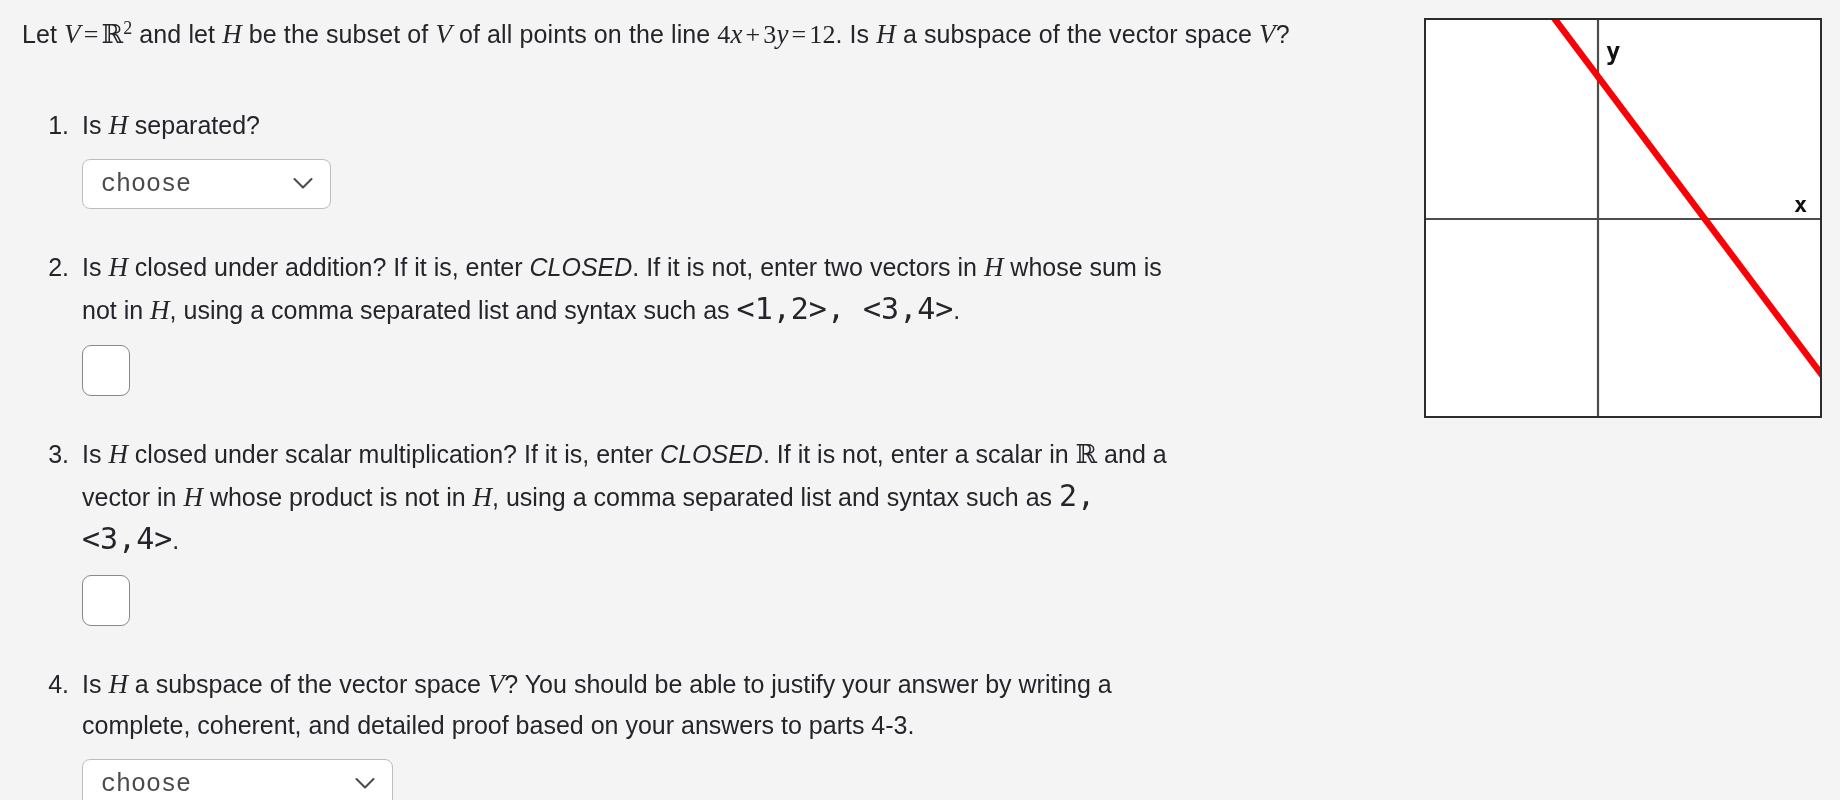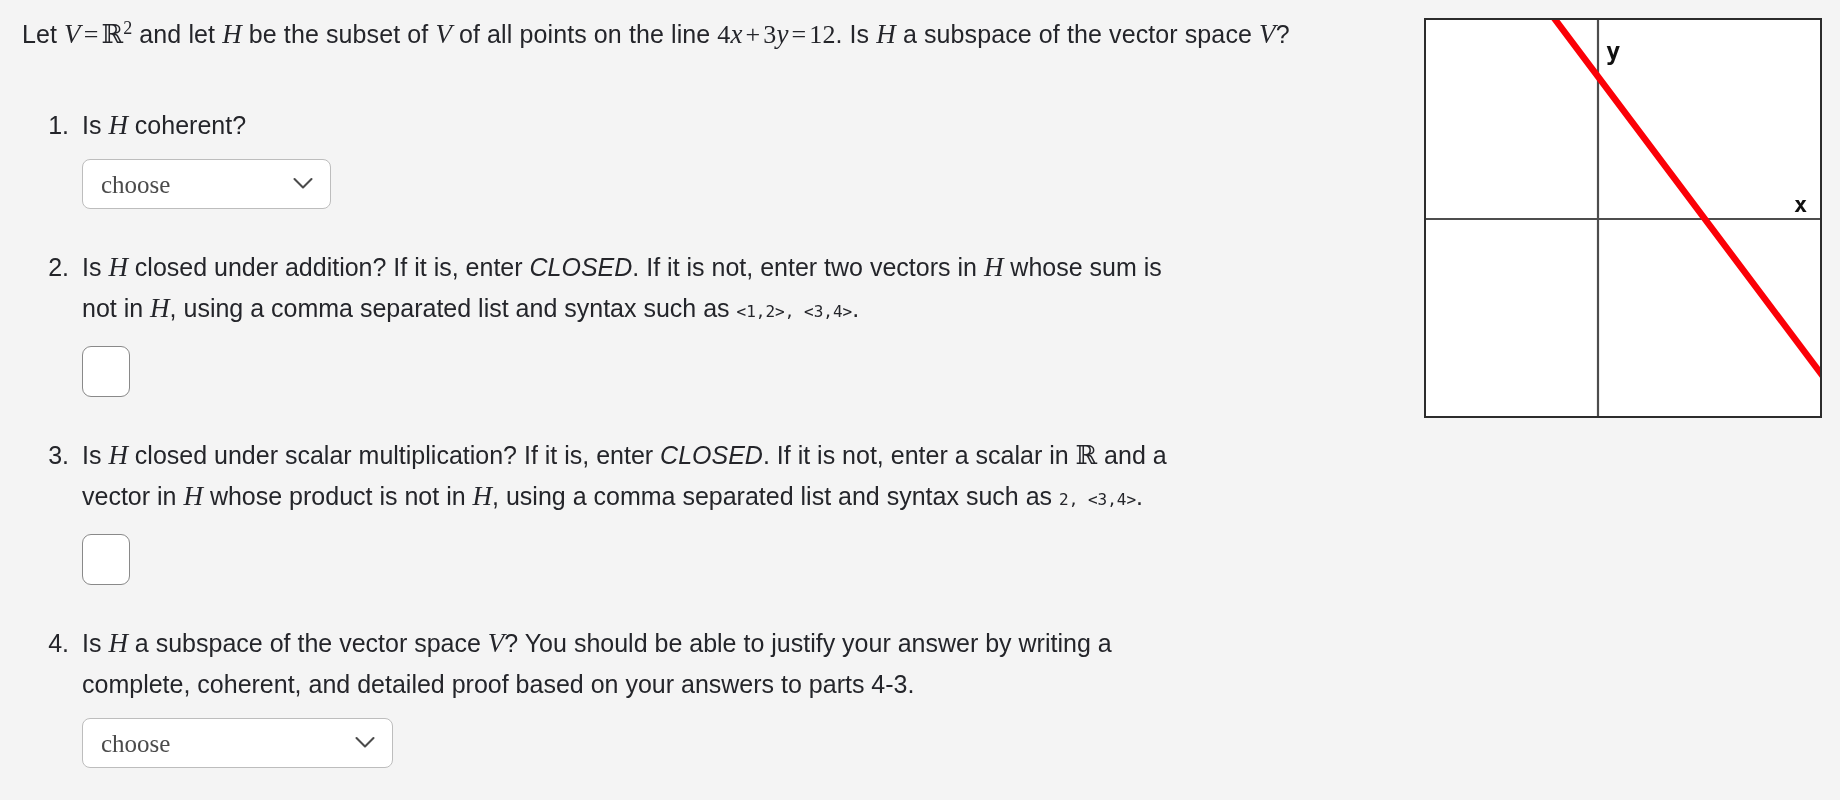--- a/index.html
+++ b/index.html
@@ -53,21 +53,21 @@
     font-family: "Liberation Serif", serif;
     font-size: 26px;
     padding: 0 3px;
   }
   .num {
     font-family: "Liberation Serif", serif;
     font-size: 26px;
   }
   .code {
     font-family: "DejaVu Sans Mono", monospace;
-    font-size: 16px;
+    font-size: 30px;
     letter-spacing: 0px;
   }
   .ital {
     font-style: italic;
     text-align: right;
   }
 
   ol.qlist {
     list-style: decimal;
     margin: 0;
@@ -90,21 +90,21 @@
     position: relative;
     display: inline-block;
     margin-top: 13px;
   }
   select.dropdown {
     -webkit-appearance: none;
     appearance: none;
     background: #ffffff;
     border: 1px solid #bdbdbd;
     border-radius: 8px;
-    font-family: Liberation Serif, serif;
+    font-family: Liberation Mono, monospace;
     font-size: 25px;
     color: #4b4b4b;
     height: 50px;
     padding: 0 52px 0 18px;
     box-sizing: border-box;
     outline: none;
     cursor: pointer;
   }
   select.dropdown.narrow { width: 249px; }
   select.dropdown.wide   { width: 311px; }
@@ -154,21 +154,21 @@
 
   <div class="problem">
 
     <div class="stem">
       <span>Let </span><span class="mathv">V</span><span class="op">=</span><span class="bb">ℝ</span><span class="sup">2</span><span> and let </span><span class="mathv">H</span><span> be the subset of </span><span class="mathv">V</span><span> of all points on the line </span><span class="num">4</span><span class="mathv">x</span><span class="op">+</span><span class="num">3</span><span class="mathv">y</span><span class="op">=</span><span class="num">12</span><span>. Is </span><span class="mathv">H</span><span> a subspace of the vector space </span><span class="mathv">V</span><span>?</span>
     </div>
 
     <ol class="qlist">
 
       <li class="q1">
-        <span class="qtext"><span>Is </span><span class="mathv">H</span><span> coherent?</span></span>
+        <span class="qtext"><span>Is </span><span class="mathv">H</span><span> separated?</span></span>
         <span class="select-wrap">
           <select class="dropdown narrow">
             <option selected="">choose</option>
           </select>
           <span class="chev">
             <svg width="20" height="13" viewBox="0 0 20 13">
                 <path d="M1.5 1.5 L10 10 L18.5 1.5" fill="none" stroke="#4b4b4b" stroke-width="2.1" stroke-linecap="round" stroke-linejoin="round"></path>
               </svg>
           </span>
         </span>

